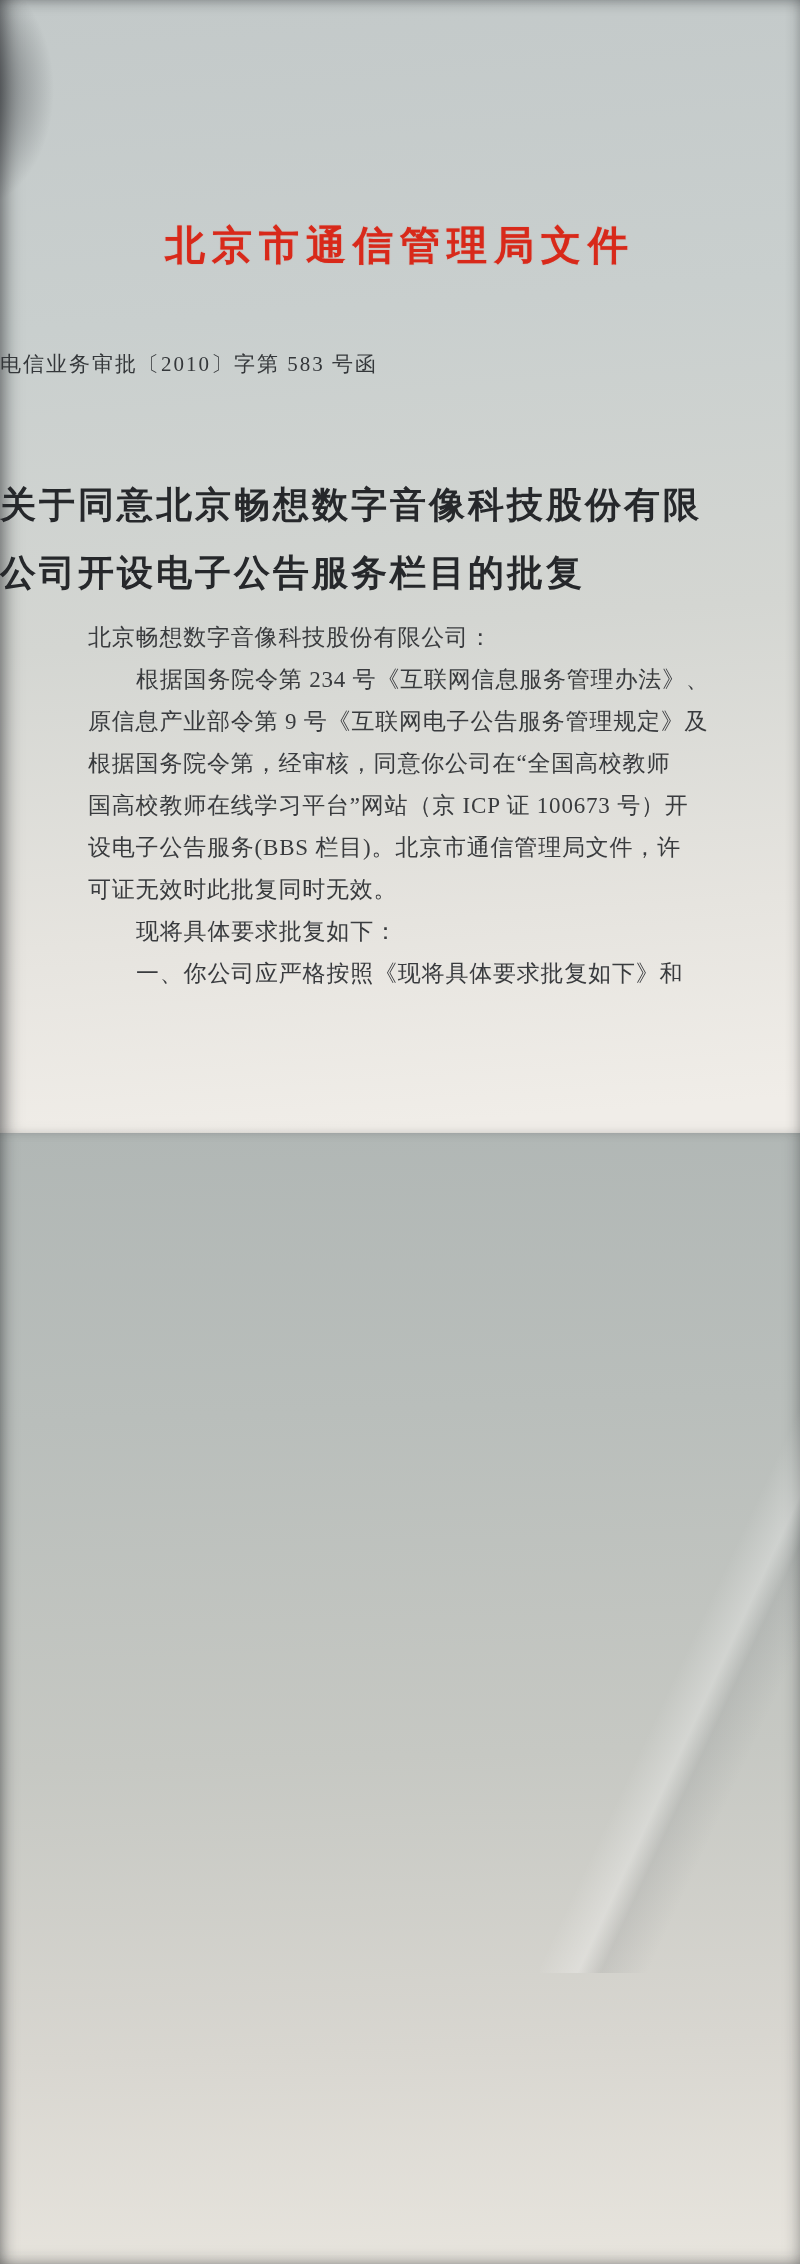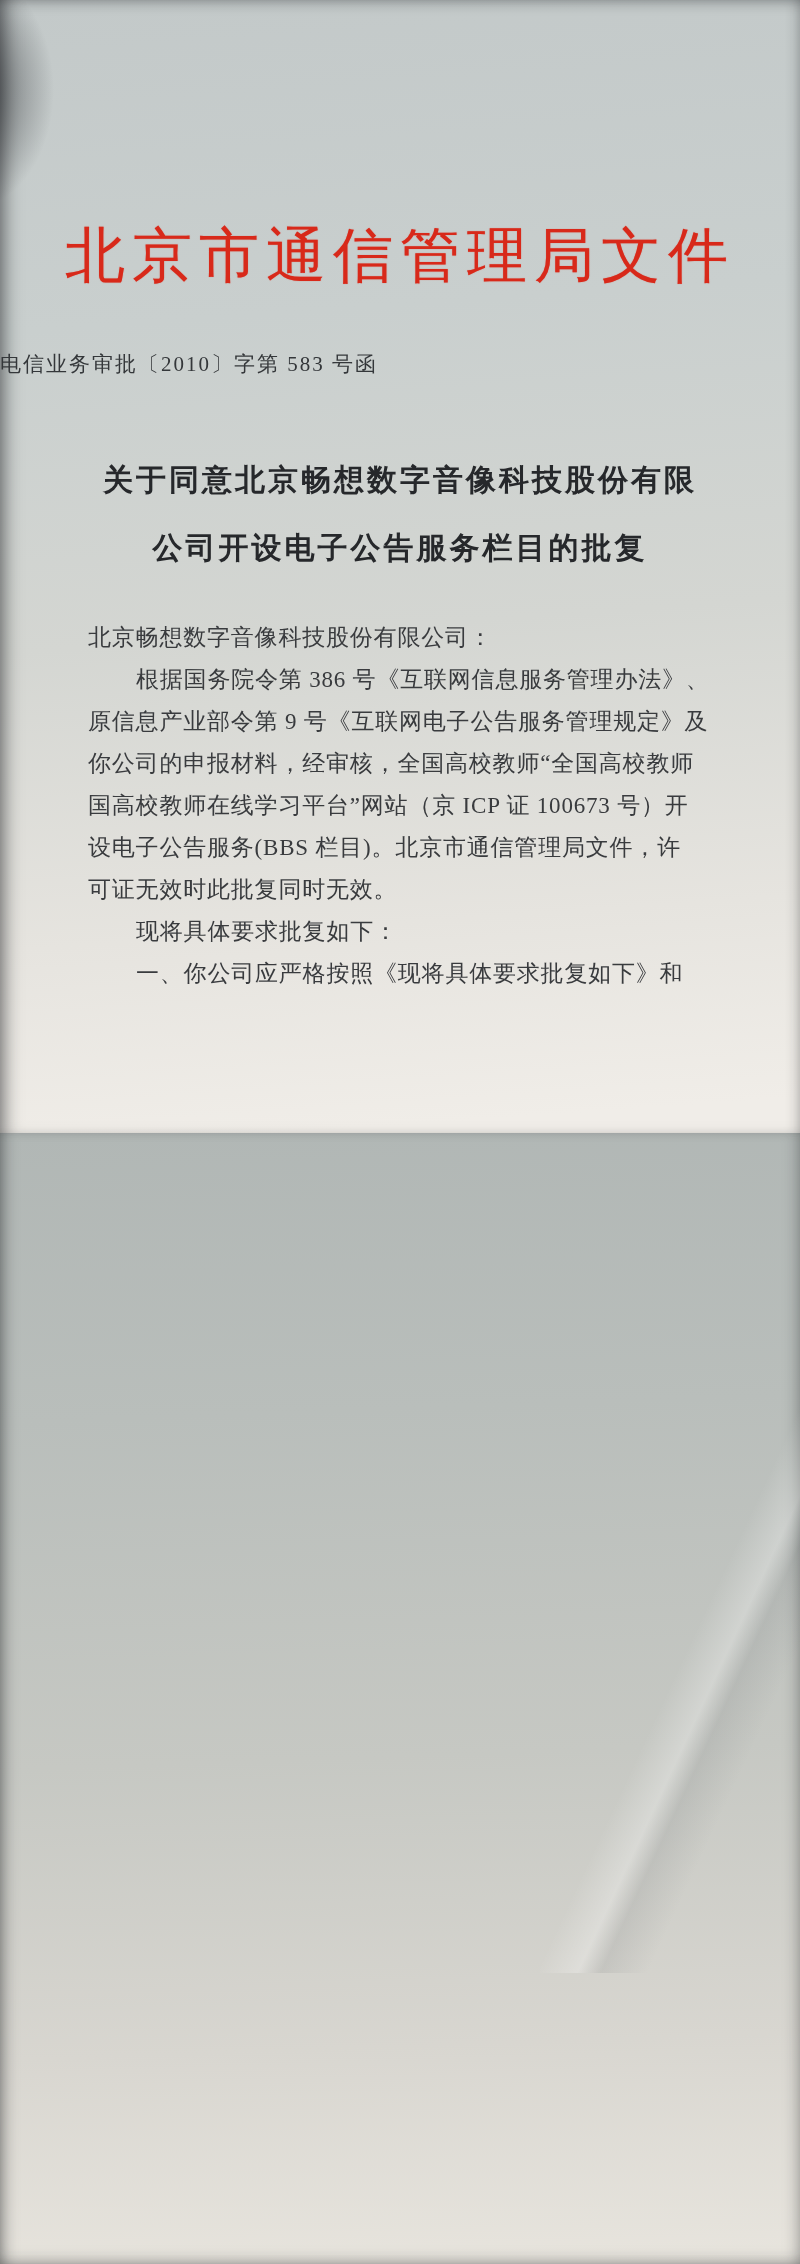--- a/index.html
+++ b/index.html
@@ -23,30 +23,30 @@
     position:absolute;left:0;top:0;width:90px;height:220px;pointer-events:none;
     background:radial-gradient(120px 170px at -30px 90px,rgba(15,17,22,.6),rgba(15,17,22,0) 70%);
   }
   .crease{
     position:absolute;right:0;top:140px;width:260px;height:700px;pointer-events:none;
     background:linear-gradient(115deg,rgba(255,255,255,0) 55%,rgba(255,255,255,.25) 62%,rgba(90,95,100,.12) 66%,rgba(255,255,255,0) 74%);
   }
   
   .org-title{
     position:absolute;left:0;top:226px;width:100%;text-align:center;
-    font-size:60px;font-weight:normal;letter-spacing:7px;line-height:1;
+    font-size:40px;font-weight:bold;letter-spacing:7px;line-height:1;
     color:#d8291a;text-shadow:0 0 1px rgba(216,41,26,.55);white-space:nowrap;
   }
   .doc-number{
     position:absolute;left:0;top:350px;width:100%;text-align:left;
     font-size:21px;letter-spacing:2px;color:#34373a;white-space:nowrap;
   }
   .subject{
-    position:absolute;left:0;width:100%;text-align:center;
-    font-size:30px;font-weight:bold;letter-spacing:3px;color:#26282b;white-space:nowrap;
+    position:absolute;left:0;width:100%;
+    font-size:36px;font-weight:bold;letter-spacing:3px;color:#26282b;white-space:nowrap;margin-top:21px;
   }
   .subject-1{top:460px;}
   .subject-2{top:528px;}
   
   .body-block{position:absolute;color:#393b3e;}
   .page1-body{left:88px;top:617px;width:630px;font-size:23px;}
   .doc-line{height:42px;line-height:42px;letter-spacing:0.8px;white-space:nowrap;}
   .doc-line.indent{padding-left:48px;}
 </style>
 </head>
@@ -59,23 +59,23 @@
 
     <div class="org-title">北京市通信管理局文件</div>
 
     <div class="doc-number">电信业务审批〔2010〕字第 583 号函</div>
 
     <div class="subject subject-1">关于同意北京畅想数字音像科技股份有限</div>
     <div class="subject subject-2">公司开设电子公告服务栏目的批复</div>
 
     <div class="body-block page1-body">
         <div class="doc-line">北京畅想数字音像科技股份有限公司：</div>
-        <div class="doc-line indent">根据国务院令第 386 号《互联网信息服务管理办法》、</div>
+        <div class="doc-line indent">根据国务院令第 234 号《互联网信息服务管理办法》、</div>
         <div class="doc-line">原信息产业部令第 9 号《互联网电子公告服务管理规定》及</div>
-        <div class="doc-line">你公司的申报材料，经审核，全国高校教师“全国高校教师</div>
+        <div class="doc-line">根据国务院令第，经审核，同意你公司在“全国高校教师</div>
         <div class="doc-line">国高校教师在线学习平台”网站（京 ICP 证 100673 号）开</div>
         <div class="doc-line">设电子公告服务(BBS 栏目)。北京市通信管理局文件，许</div>
         <div class="doc-line">可证无效时此批复同时无效。</div>
         <div class="doc-line indent">现将具体要求批复如下：</div>
         <div class="doc-line indent">一、你公司应严格按照《现将具体要求批复如下》和</div>
       </div>
   </div>
 
   <div class="page page2">
     <div class="crease"></div>

